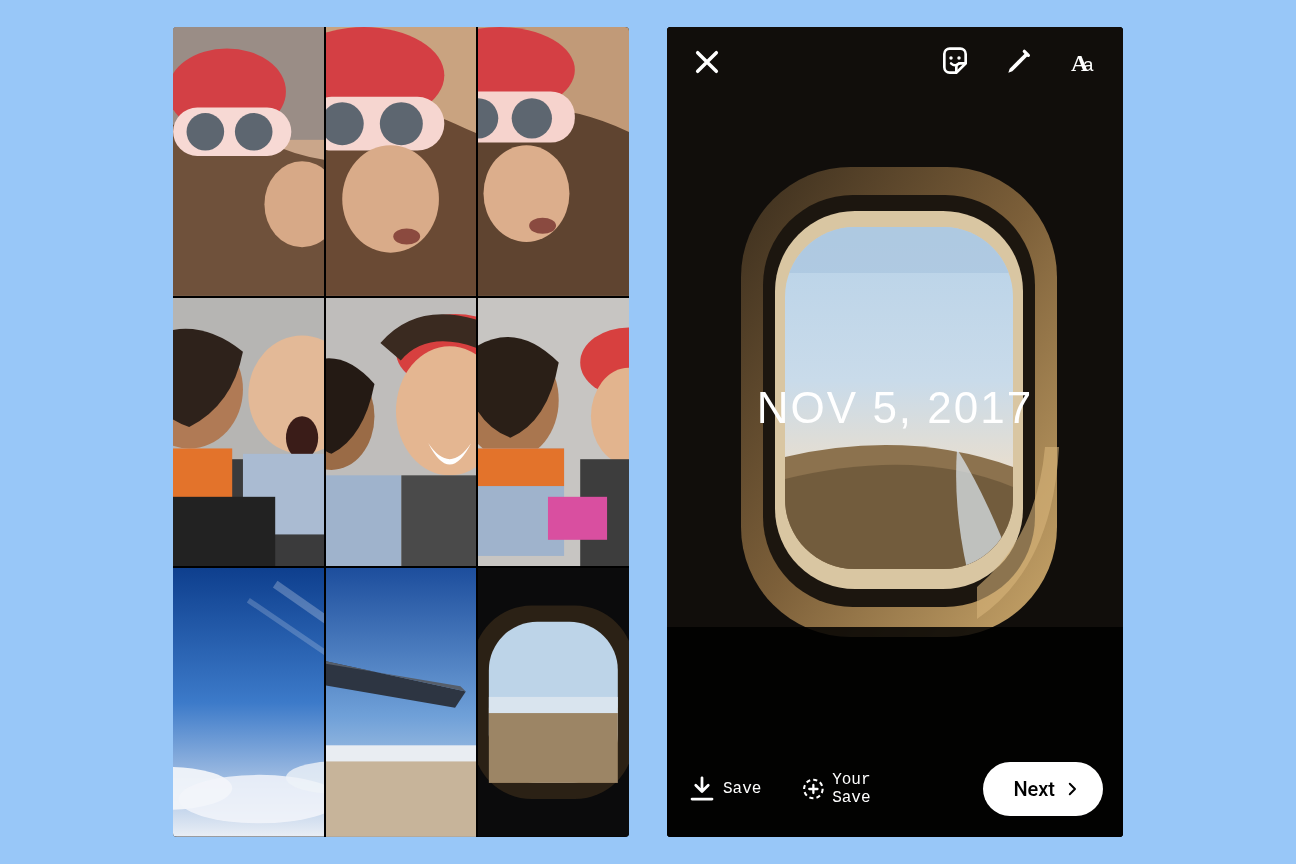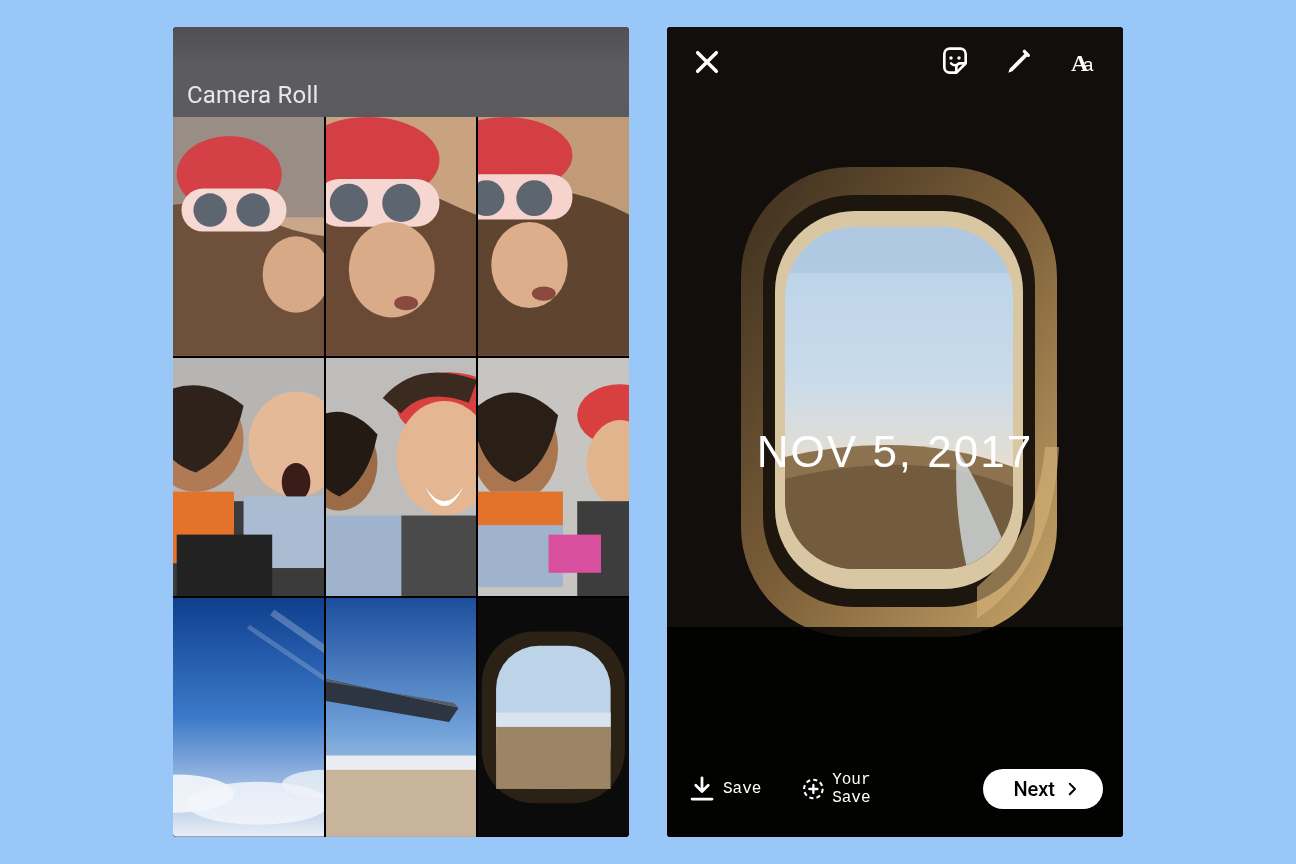--- a/index.html
+++ b/index.html
@@ -82,57 +82,53 @@
   .date-sticker {
     position: absolute;
     left: 50%; top: 47%;
     transform: translate(-50%,-50%);
     color: #fff;
     font-weight: 300;
     font-size: 44px;
     letter-spacing: 2px;
     white-space: nowrap;
     font-family: "Helvetica Neue", Helvetica, Arial, sans-serif;
-    margin-top: 44px;
   }
   .bottombar {
     position: absolute;
     left: 0; right: 0; bottom: 0;
     height: 90px;
     display: flex;
     align-items: center;
     padding: 0 20px 6px 20px;
     gap: 40px;
   }
   .action {
     display: flex; flex-direction: row; align-items: center; gap: 6px;
     color: #fff; font-size: 16px; font-family: Liberation Mono, monospace;
   }
   .action svg { width: 30px; height: 30px; }
   .bottombar .spacer { flex: 1; }
   .next-btn {
     background: #fff;
     color: #000;
     border-radius: 999px;
-    height: 40px;
+    height: 54px;
     padding: 0 22px 0 30px;
     display: flex; align-items: center; gap: 8px;
     font-size: 20px; font-weight: 500;
   }
   .next-btn svg { width: 18px; height: 18px; }
 </style>
 </head>
 <body>
 
 <div class="stage">
 
   <div class="phone">
-    <div class="picker-header">
-      <div class="picker-title">Camera Roll</div>
-    </div>
     <div class="grid">
 
       <div class="thumb">
         <svg viewBox="0 0 100 100" preserveAspectRatio="xMidYMid slice">
           <rect width="100" height="100" fill="#caa68a"></rect>
           <rect width="100" height="42" fill="#9a8d86"></rect>
           <path d="M0 42 Q30 30 55 42 T100 48 V100 H0 Z" fill="#6f513b"></path>
           <ellipse cx="42" cy="24" rx="22" ry="16" fill="#d34045"></ellipse>
           <rect x="22" y="30" width="44" height="18" rx="9" fill="#f7d9d4"></rect>
           <circle cx="34" cy="39" r="7" fill="#5d6670"></circle>

